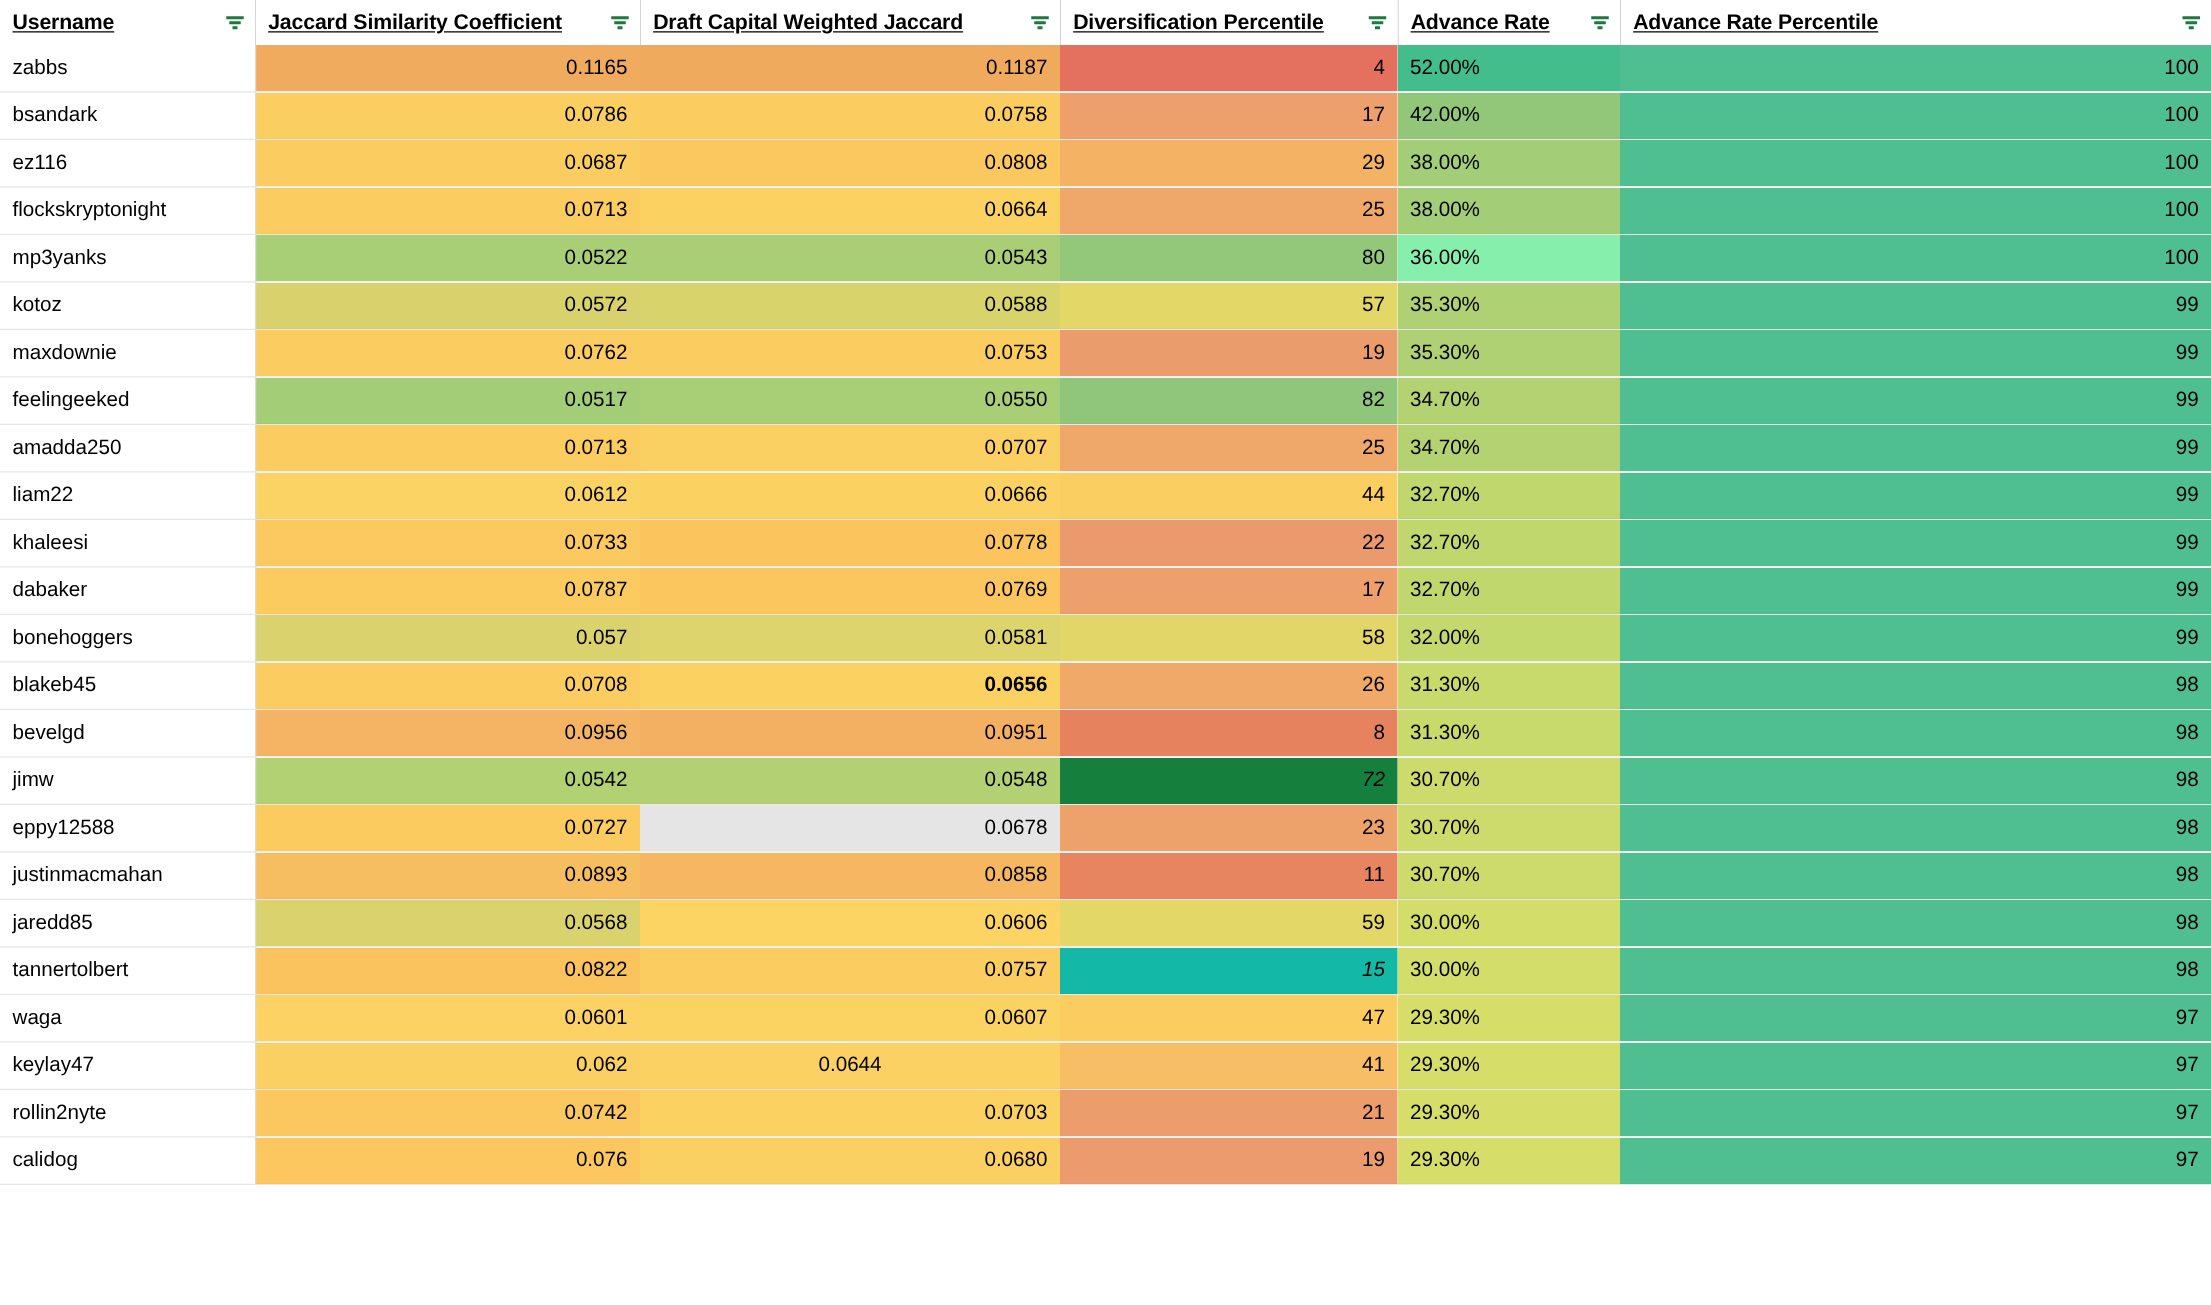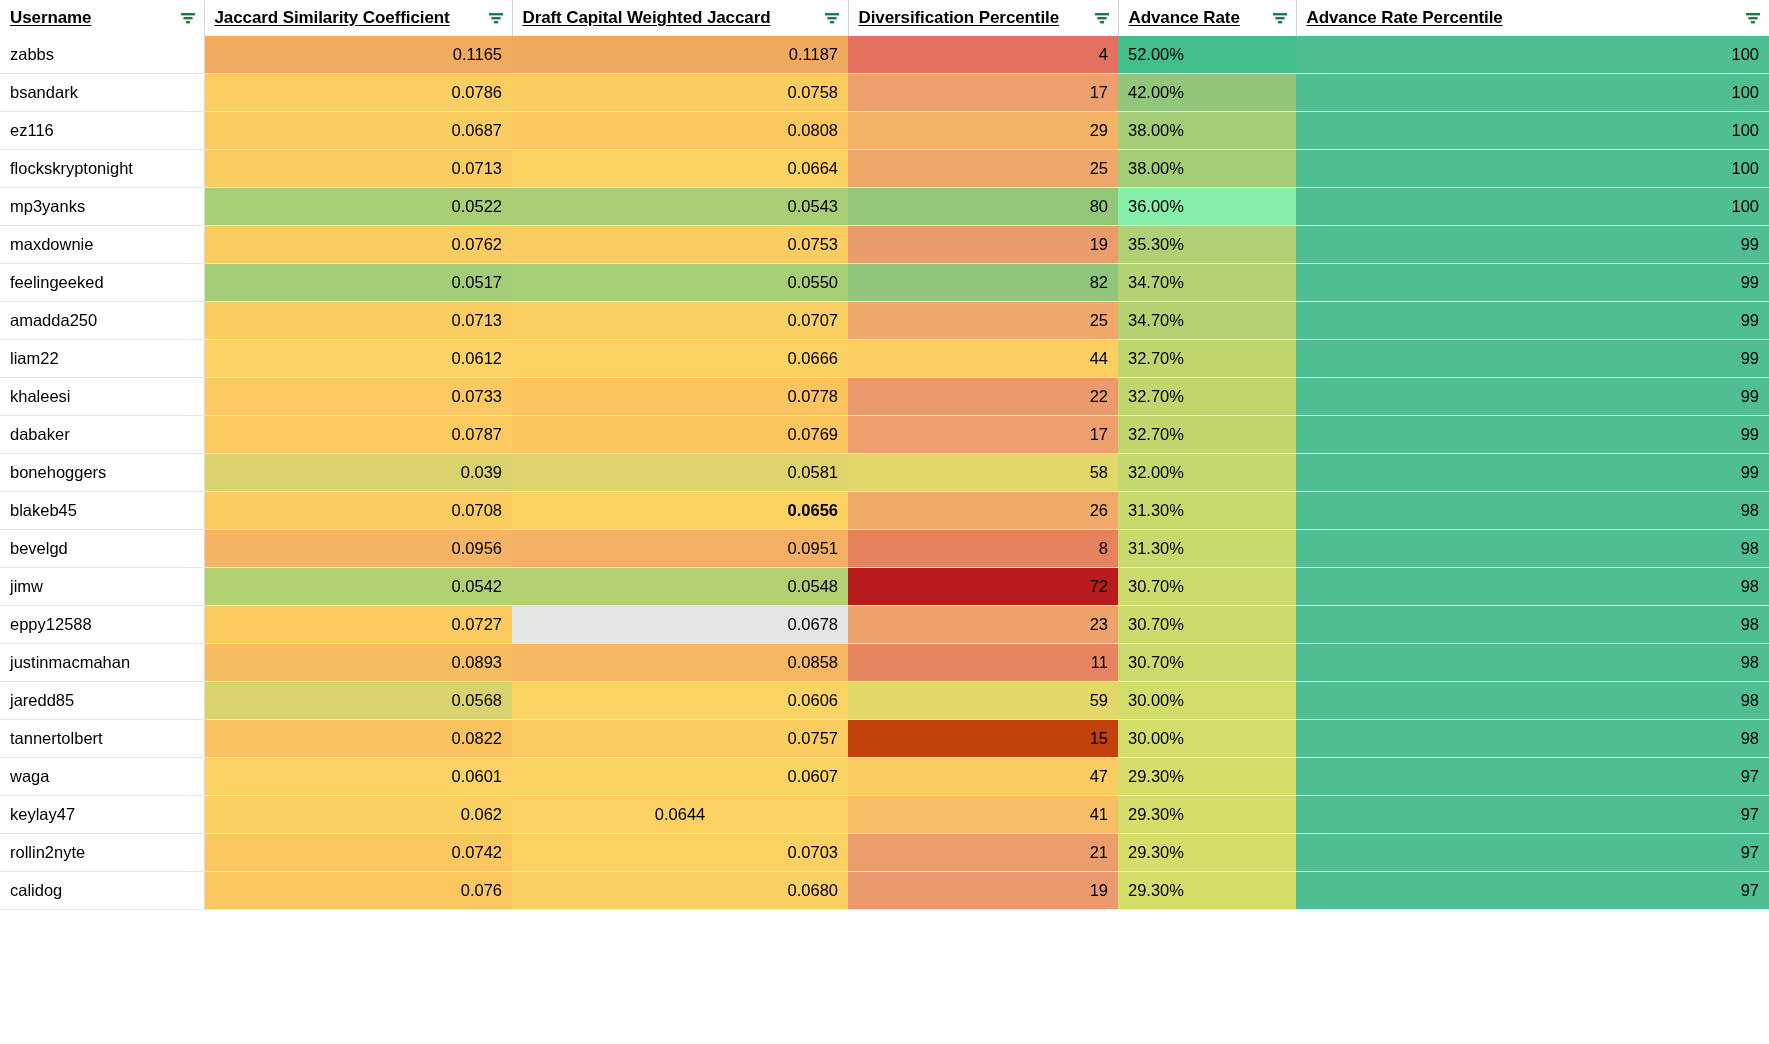--- a/index.html
+++ b/index.html
@@ -220,20 +220,28 @@
         </tr>
         <tr>
           <td class="c-user">mp3yanks</td>
           <td class="num-right" style="background: rgb(168, 206, 118);">0.0522</td>
           <td class="num-right" style="background: rgb(169, 206, 118);">0.0543</td>
           <td class="num-right" style="background: rgb(147, 200, 122);">80</td>
           <td class="num-left" style="background: #86efac;">36.00%</td>
           <td class="num-right" style="background: rgb(79, 190, 144);">100</td>
         </tr>
         <tr>
+          <td class="c-user">kotoz</td>
+          <td class="num-right" style="background: rgb(217, 209, 108);">0.0572</td>
+          <td class="num-right" style="background: rgb(217, 211, 108);">0.0588</td>
+          <td class="num-right" style="background: rgb(227, 215, 104);">57</td>
+          <td class="num-left" style="background: rgb(175, 209, 116);">35.30%</td>
+          <td class="num-right" style="background: rgb(79, 190, 144);">99</td>
+        </tr>
+        <tr>
           <td class="c-user">maxdownie</td>
           <td class="num-right" style="background: rgb(251, 204, 96);">0.0762</td>
           <td class="num-right" style="background: rgb(251, 205, 96);">0.0753</td>
           <td class="num-right" style="background: rgb(235, 156, 108);">19</td>
           <td class="num-left" style="background: rgb(175, 209, 116);">35.30%</td>
           <td class="num-right" style="background: rgb(79, 190, 144);">99</td>
         </tr>
         <tr>
           <td class="c-user">feelingeeked</td>
           <td class="num-right" style="background: rgb(164, 205, 119);">0.0517</td>
@@ -269,21 +277,21 @@
         <tr>
           <td class="c-user">dabaker</td>
           <td class="num-right" style="background: rgb(251, 203, 95);">0.0787</td>
           <td class="num-right" style="background: rgb(251, 198, 94);">0.0769</td>
           <td class="num-right" style="background: rgb(237, 160, 107);">17</td>
           <td class="num-left" style="background: rgb(192, 215, 110);">32.70%</td>
           <td class="num-right" style="background: rgb(79, 190, 144);">99</td>
         </tr>
         <tr>
           <td class="c-user">bonehoggers</td>
-          <td class="num-right" style="background: rgb(218, 210, 108);">0.039</td>
+          <td class="num-right" style="background: rgb(218, 210, 108);">0.057</td>
           <td class="num-right" style="background: rgb(221, 212, 107);">0.0581</td>
           <td class="num-right" style="background: rgb(226, 214, 104);">58</td>
           <td class="num-left" style="background: rgb(196, 217, 109);">32.00%</td>
           <td class="num-right" style="background: rgb(79, 190, 144);">99</td>
         </tr>
         <tr>
           <td class="c-user">blakeb45</td>
           <td class="num-right" style="background: rgb(251, 205, 96);">0.0708</td>
           <td class="num-right" style="background: rgb(251, 210, 98); font-weight: bold;">0.0656</td>
           <td class="num-right" style="background: rgb(240, 169, 105);">26</td>
@@ -295,21 +303,21 @@
           <td class="num-right" style="background: rgb(244, 180, 99);">0.0956</td>
           <td class="num-right" style="background: rgb(243, 176, 99);">0.0951</td>
           <td class="num-right" style="background: rgb(231, 130, 95);">8</td>
           <td class="num-left" style="background: rgb(201, 218, 108);">31.30%</td>
           <td class="num-right" style="background: rgb(79, 190, 144);">98</td>
         </tr>
         <tr>
           <td class="c-user">jimw</td>
           <td class="num-right" style="background: rgb(178, 209, 115);">0.0542</td>
           <td class="num-right" style="background: rgb(179, 209, 115);">0.0548</td>
-          <td class="num-right" style="background: #b91c1c;">72</td>
+          <td class="num-right" style="background: #15803d; font-style: italic;">72</td>
           <td class="num-left" style="background: rgb(204, 219, 107);">30.70%</td>
           <td class="num-right" style="background: rgb(79, 190, 144);">98</td>
         </tr>
         <tr>
           <td class="c-user">eppy12588</td>
           <td class="num-right" style="background: rgb(251, 203, 95);">0.0727</td>
           <td class="num-right" style="background: #e5e5e5;">0.0678</td>
           <td class="num-right" style="background: rgb(237, 161, 107);">23</td>
           <td class="num-left" style="background: rgb(204, 219, 107);">30.70%</td>
           <td class="num-right" style="background: rgb(79, 190, 144);">98</td>
@@ -327,21 +335,21 @@
           <td class="num-right" style="background: rgb(218, 210, 108);">0.0568</td>
           <td class="num-right" style="background: rgb(251, 212, 100);">0.0606</td>
           <td class="num-right" style="background: rgb(227, 215, 104);">59</td>
           <td class="num-left" style="background: rgb(210, 221, 106);">30.00%</td>
           <td class="num-right" style="background: rgb(79, 190, 144);">98</td>
         </tr>
         <tr>
           <td class="c-user">tannertolbert</td>
           <td class="num-right" style="background: rgb(251, 195, 93);">0.0822</td>
           <td class="num-right" style="background: rgb(251, 205, 96);">0.0757</td>
-          <td class="num-right" style="background: #c2410c;">15</td>
+          <td class="num-right" style="background: #14b8a6; font-style: italic;">15</td>
           <td class="num-left" style="background: rgb(210, 221, 106);">30.00%</td>
           <td class="num-right" style="background: rgb(79, 190, 144);">98</td>
         </tr>
         <tr>
           <td class="c-user">waga</td>
           <td class="num-right" style="background: rgb(251, 210, 99);">0.0601</td>
           <td class="num-right" style="background: rgb(251, 211, 99);">0.0607</td>
           <td class="num-right" style="background: rgb(251, 205, 96);">47</td>
           <td class="num-left" style="background: rgb(214, 222, 105);">29.30%</td>
           <td class="num-right" style="background: rgb(79, 190, 144);">97</td>

